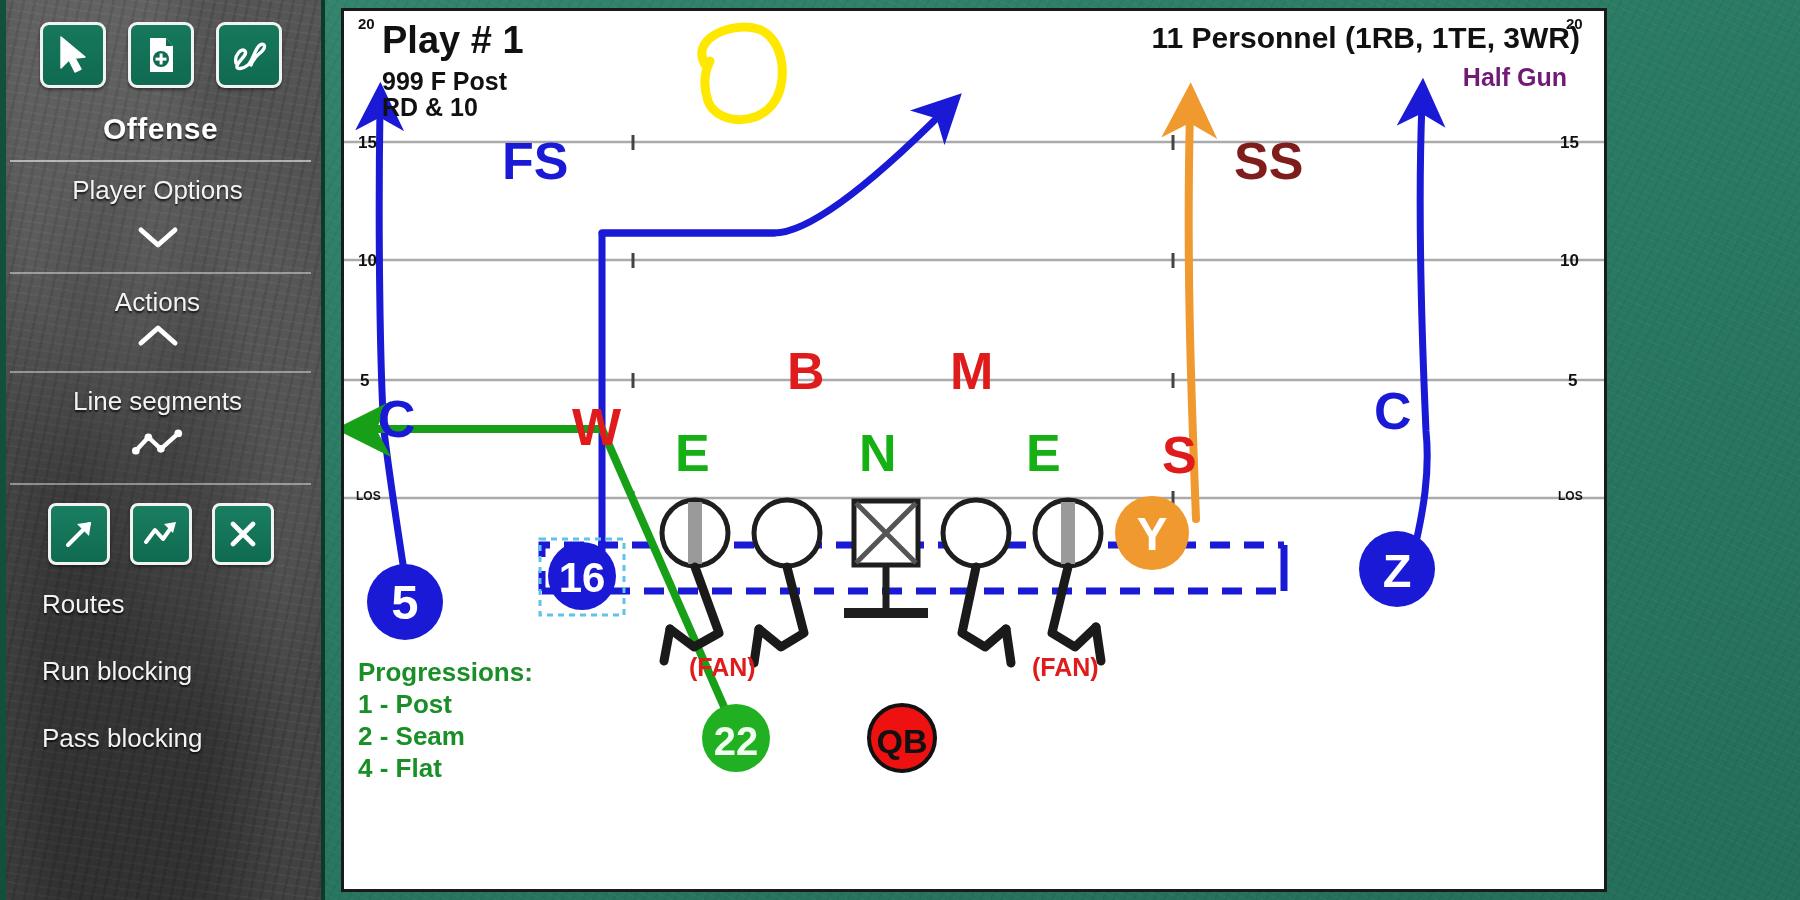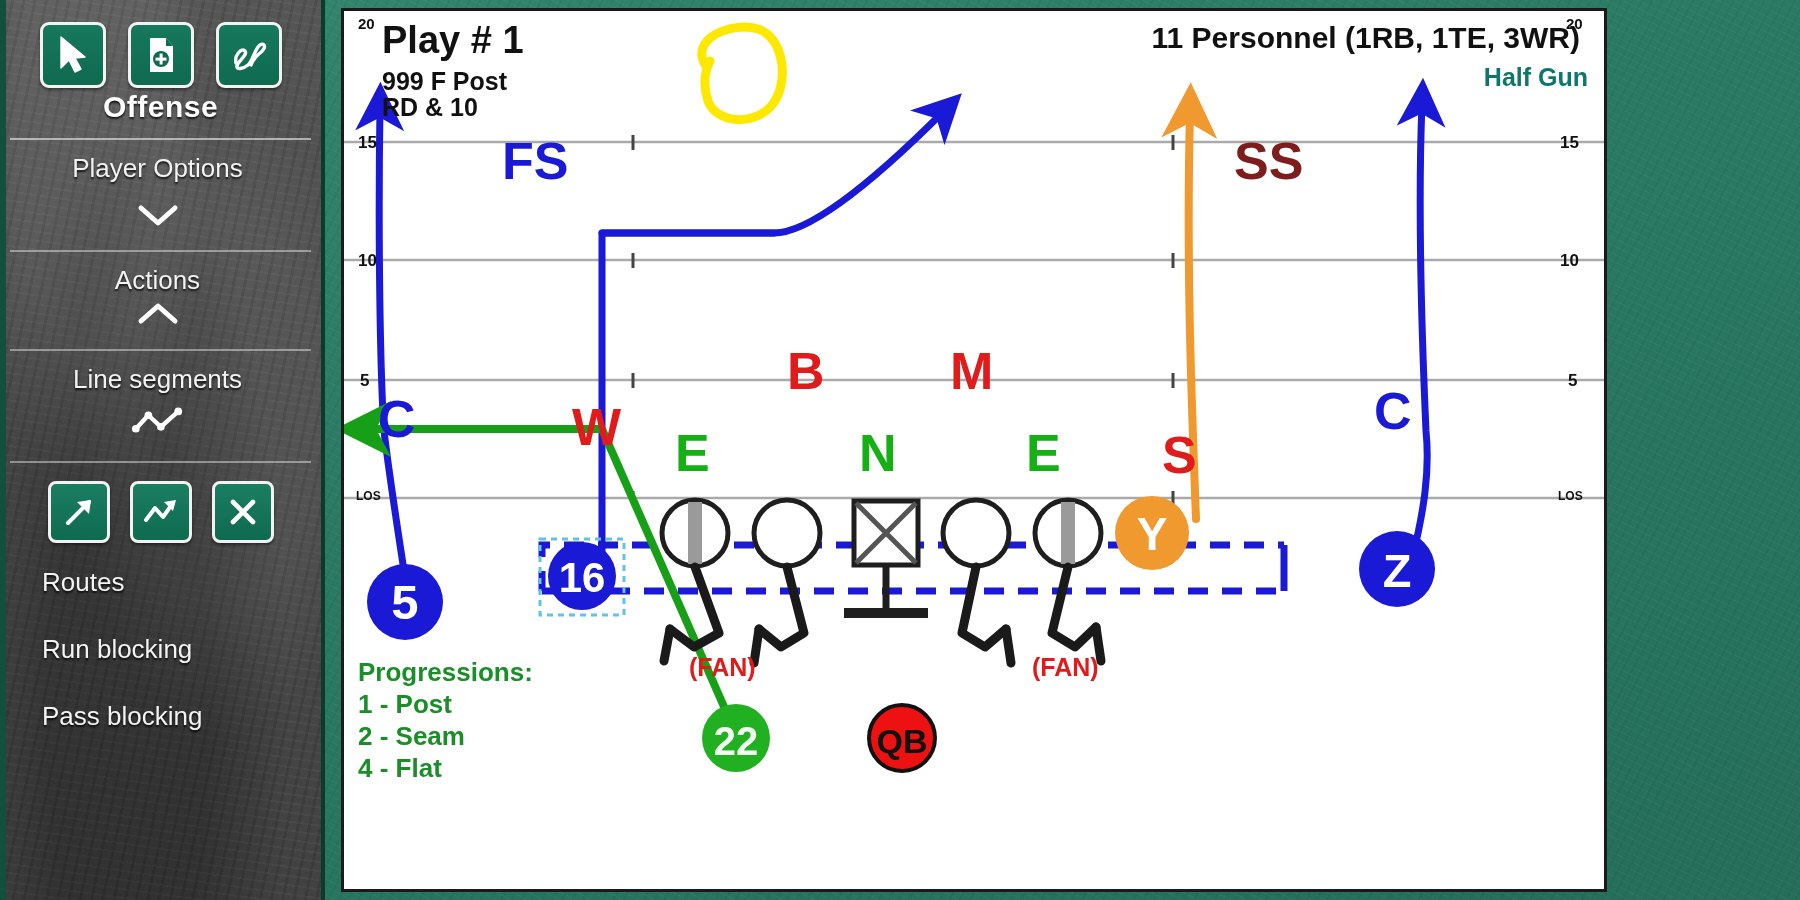--- a/index.html
+++ b/index.html
@@ -51,21 +51,21 @@
     width:66px;height:66px;border-radius:9px;
     background:linear-gradient(180deg,#16785c,#0f6a50);
     border:3px solid #f2f2f2;box-sizing:border-box;
     display:flex;align-items:center;justify-content:center;
     box-shadow:0 2px 3px rgba(0,0,0,.45);
   }
   .tool-btn svg{display:block;}
 
   .sb-title{
     text-align:center;font-size:30px;font-weight:700;letter-spacing:.5px;
-    margin-top:2px;color:#fff;
+    margin-top:24px;color:#fff;
     text-shadow:0 2px 2px rgba(0,0,0,.75);
   }
   .sb-div{height:2px;background:rgba(255,255,255,.55);margin:14px 10px 0 10px;}
   .sb-div.thin{background:rgba(255,255,255,.42);}
 
   .sb-row{
     position:relative;display:flex;align-items:center;
     min-height:96px;padding:8px 20px 8px 14px;box-sizing:border-box;flex-direction:column;
   }
   .sb-row .lbl{
@@ -327,21 +327,21 @@
     <div class="fld-txt" style="left:1224px;top:360px;font-size:17px;font-weight:700;color:#111;">5</div>
 
     <div class="fld-txt" style="left:12px;top:478px;font-size:12px;font-weight:700;color:#111;">LOS</div>
     <div class="fld-txt" style="left:1214px;top:478px;font-size:12px;font-weight:700;color:#111;">LOS</div>
 
     <div class="fld-txt" style="left:38px;top:8px;font-size:38px;font-weight:700;color:#111;">Play # 1</div>
     <div class="fld-txt" style="left:38px;top:56px;font-size:25px;font-weight:700;color:#111;text-align:right;">999 F Post</div>
     <div class="fld-txt" style="left:38px;top:82px;font-size:25px;font-weight:700;color:#111;">RD &amp; 10</div>
 
     <div class="fld-txt" style="right:24px;top:10px;font-size:30px;font-weight:700;color:#111;">11 Personnel (1RB, 1TE, 3WR)</div>
-    <div class="fld-txt" style="right:16px;top:52px;font-size:25px;font-weight:700;color:#0f766e;">Half Gun</div>
+    <div class="fld-txt" style="right:37px;top:52px;font-size:25px;font-weight:700;color:#701a75;">Half Gun</div>
 
     <div class="fld-txt" style="left:158px;top:120px;font-size:52px;font-weight:700;color:#1919d6;">FS</div>
     <div class="fld-txt" style="left:890px;top:120px;font-size:52px;font-weight:700;color:#7f1d1d;">SS</div>
     <div class="fld-txt" style="left:34px;top:378px;font-size:52px;font-weight:700;color:#1919d6;">C</div>
     <div class="fld-txt" style="left:1030px;top:370px;font-size:52px;font-weight:700;color:#1919d6;">C</div>
 
     <div class="fld-txt" style="left:228px;top:386px;font-size:52px;font-weight:700;color:#e01b1b;">W</div>
     <div class="fld-txt" style="left:443px;top:330px;font-size:52px;font-weight:700;color:#e01b1b;">B</div>
     <div class="fld-txt" style="left:606px;top:330px;font-size:52px;font-weight:700;color:#e01b1b;">M</div>
     <div class="fld-txt" style="left:818px;top:414px;font-size:52px;font-weight:700;color:#e01b1b;">S</div>

